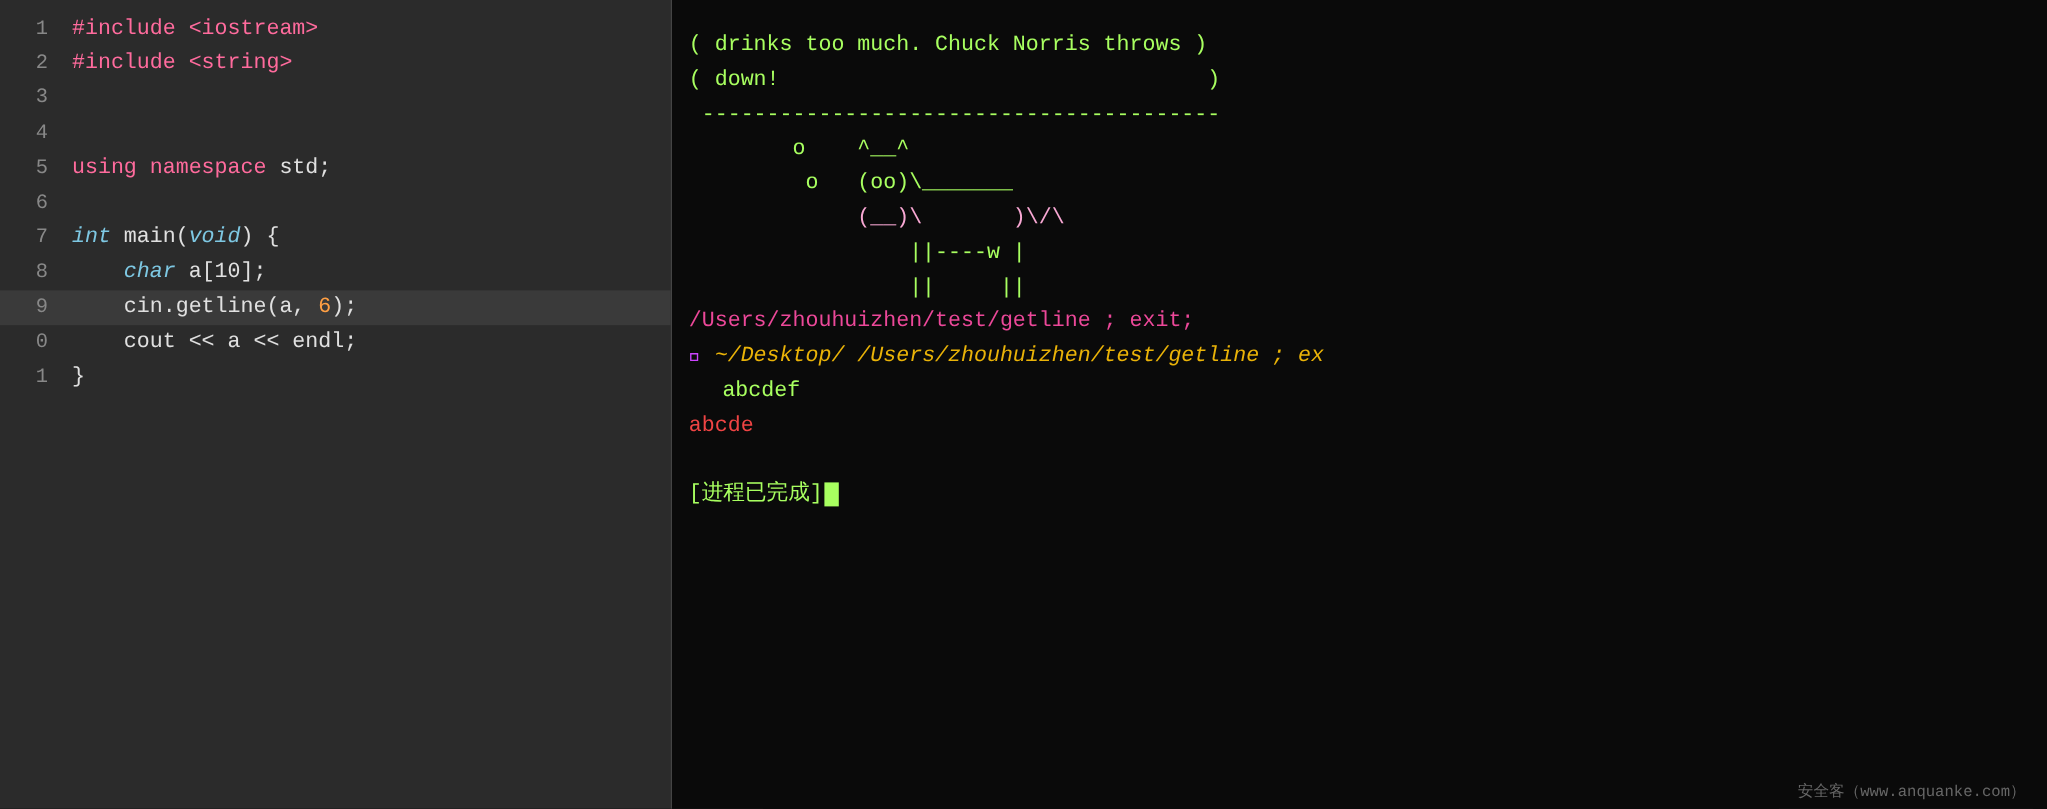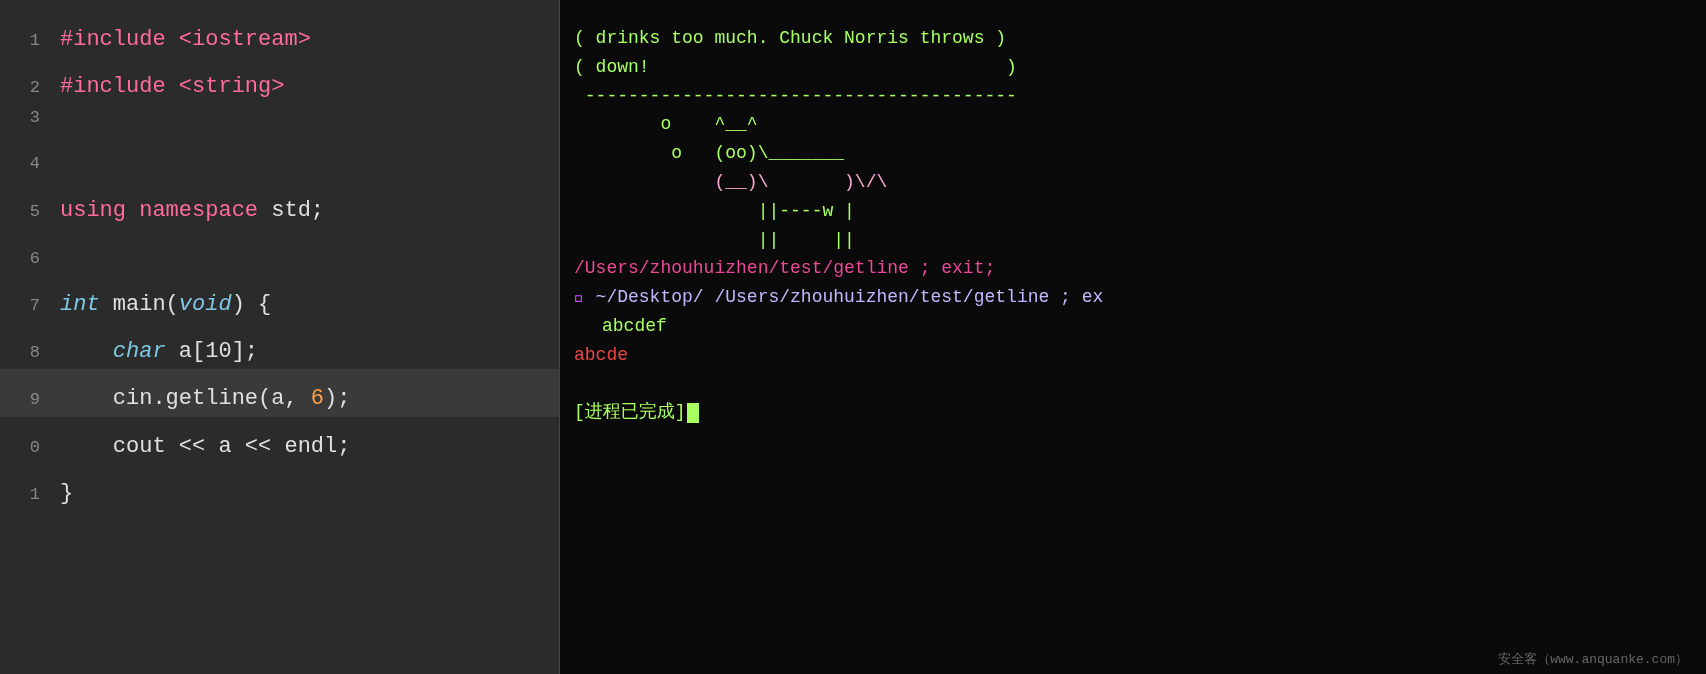--- a/index.html
+++ b/index.html
@@ -35,23 +35,22 @@
       color: #888;
       width: 30px;
       min-width: 30px;
       text-align: right;
       margin-right: 20px;
       font-size: 17px;
       user-select: none;
     }
 
     .code-content {
-      font-size: 22px;
+      font-size: 18px;
       white-space: pre;
-      margin-top: 12px;
     }
 
     .kw-include { color: #ff6b9d; }
     .kw-using { color: #ff6b9d; }
     .kw-namespace { color: #ff6b9d; }
     .kw-int { color: #7ec8e3; font-style: italic; }
     .kw-void { color: #7ec8e3; font-style: italic; }
     .kw-char { color: #7ec8e3; font-style: italic; }
     .text-white { color: #e0e0e0; }
     .num-color { color: #ff9f43; }
@@ -148,21 +147,21 @@
   <div id="terminal-lines">
       <div class="terminal-line" style="color: rgb(168, 255, 96);">( drinks too much. Chuck Norris throws )</div>
       <div class="terminal-line" style="color: rgb(168, 255, 96);">( down!                                 )</div>
       <div class="terminal-line" style="color: rgb(168, 255, 96);"> ----------------------------------------</div>
       <div class="terminal-line" style="color: rgb(168, 255, 96);">        o    ^__^</div>
       <div class="terminal-line" style="color: rgb(168, 255, 96);">         o   (oo)\_______</div>
       <div class="terminal-line" style="color: #f9a8d4;">             (__)\       )\/\</div>
       <div class="terminal-line" style="color: rgb(168, 255, 96);">                 ||----w |</div>
       <div class="terminal-line" style="color: rgb(168, 255, 96);">                 ||     ||</div>
       <div class="terminal-line" style="color: #ec4899;">/Users/zhouhuizhen/test/getline ; exit;</div>
-      <div class="terminal-line"><span style="color: rgb(204, 68, 255);"> </span><span style="color: #c4b5fd;">~/Desktop/ /Users/zhouhuizhen/test/getline ; ex</span></div>
+      <div class="terminal-line"><span style="color: rgb(204, 68, 255);"> </span><span style="color: #eab308; font-style: italic;">~/Desktop/ /Users/zhouhuizhen/test/getline ; ex</span></div>
       <div class="terminal-line" style="color: rgb(168, 255, 96); margin-left: 28px;">abcdef</div>
       <div class="terminal-line" style="color: #ef4444;">abcde</div>
       <div class="terminal-line" style="color: rgb(168, 255, 96);">&nbsp;</div>
       <div class="terminal-line"><span style="color: rgb(168, 255, 96);">[进程已完成]</span><span class="cursor"></span></div>
     </div>
 </div>
 
 <div class="watermark">安全客（www.anquanke.com）</div>
 
 </body></html>

